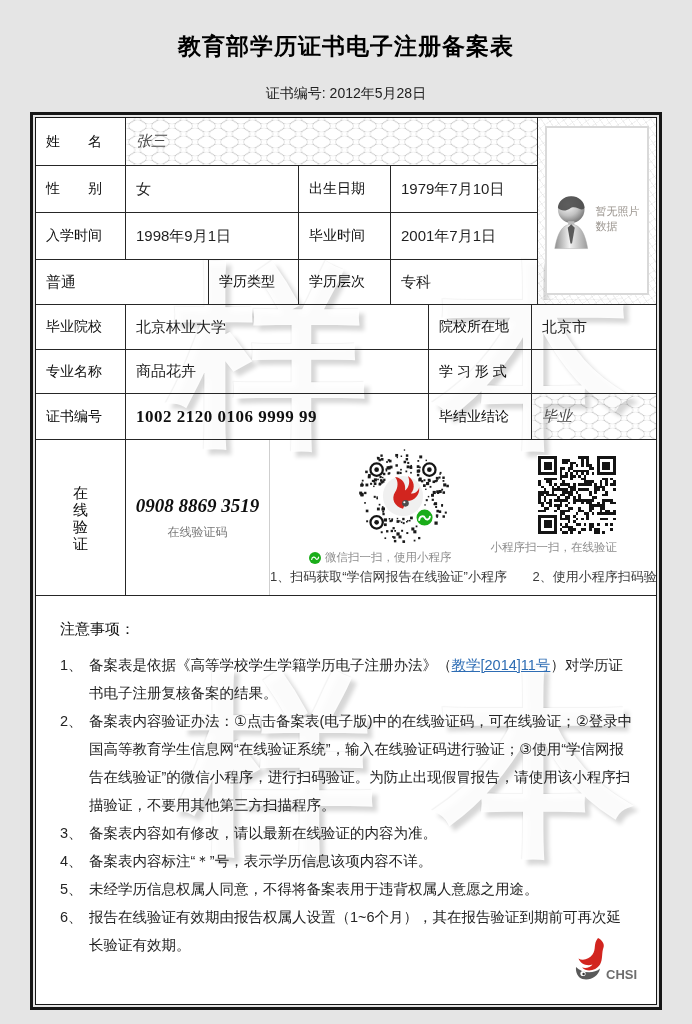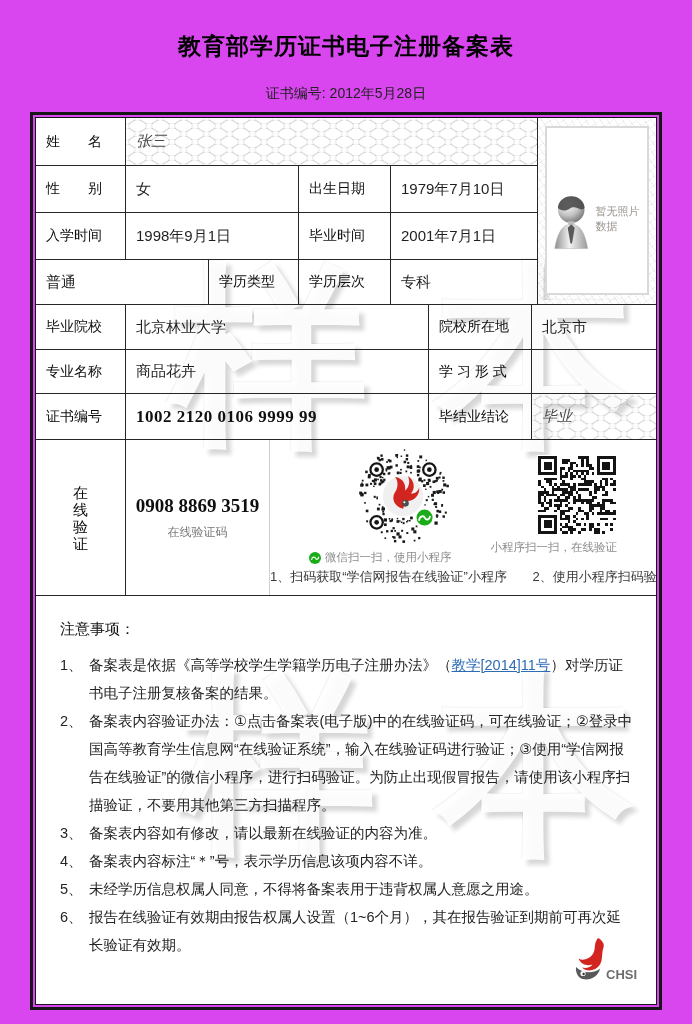--- a/index.html
+++ b/index.html
@@ -1,17 +1,17 @@
 <!DOCTYPE html>
 <html><head>
 <meta charset="utf-8">
 <style>
   * { margin:0; padding:0; box-sizing:border-box; }
   html,body { background:#fff; }
-  .page { position:relative; width:692px; height:1024px; margin:0 auto; background:#d946ef;
+  .page { position:relative; width:692px; height:1024px; margin:0 auto; background:#e5e5e5;
           font-family:"Liberation Sans","DejaVu Sans",sans-serif; color:#1a1a1a; overflow:hidden; }
 
   .doc-title { position:absolute; top:31px; left:0; width:100%; text-align:center;
                font-size:23px; font-weight:bold; letter-spacing:1px; color:#000; }
   .doc-subtitle { position:absolute; top:85px; left:0; width:100%; text-align:center;
                   font-size:14px; color:#222; }
 
   .frame { position:absolute; left:30px; top:112px; width:632px; height:898px;
            border:3px solid #161616; }
   .frame-inner { position:absolute; inset:2px; border:1px solid #161616; overflow:hidden; background:#fff; }
@@ -62,21 +62,21 @@
   .photo-text { margin-top:16px; font-size:11px; color:#9a948e; }
 
   
   .verify-row { display:flex; height:156px; border-bottom:1px solid #262626; }
   .v-label { width:90px; flex:none; border-right:1px solid #262626; display:flex; }
   .v-label-text { width:17px; margin:auto; font-size:15px; line-height:17px;
                   word-break:break-all; text-align:center; color:#0d0d0d; }
   .v-code { width:144px; flex:none; border-right:1px solid #cfcfcf; display:flex;
             flex-direction:column; align-items:center; justify-content:center; }
   .v-code-num { font-family:"Liberation Serif","DejaVu Serif",serif; font-weight:bold;
-                font-size:19px; color:#0e0e0e; cursor:pointer; }
+                font-size:19px; color:#0e0e0e; cursor:pointer;font-style:italic; }
   .v-code-cap { margin-top:7px; font-size:12px; color:#787878; }
   .v-qrs { flex:1; position:relative; padding-top:7px; }
   .qr-pair { display:flex; align-items:flex-start; justify-content:space-evenly; }
   .qr-blk { text-align:right; }
   .qr-blk.mini { padding-top:8px; }
   .qr-cap { font-size:11.5px; color:#8c8c8c; margin-top:1px; display:flex;
             align-items:center; justify-content:center; gap:4px; }
   .steps { position:absolute; left:0; right:6px; bottom:9px; text-align:center;
            font-size:13px; color:#3a3a3a; white-space:nowrap; }
   .steps span + span { margin-left:22px; }

